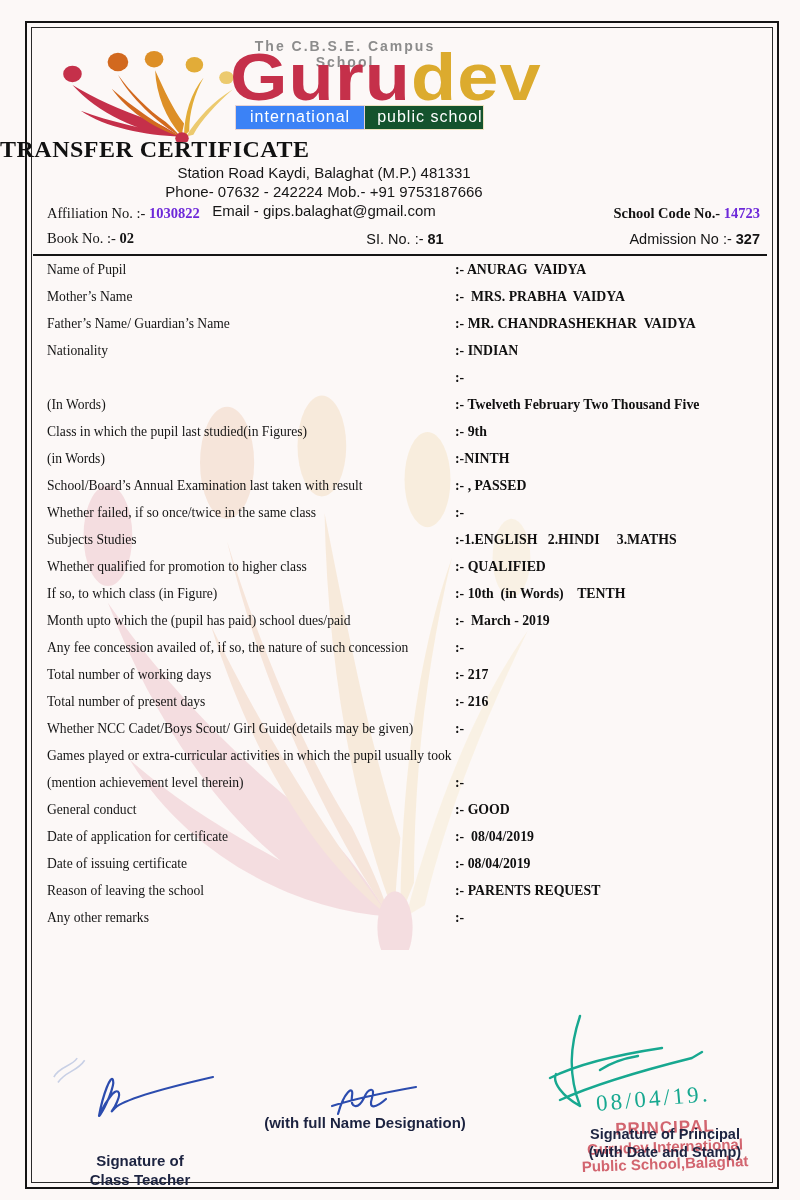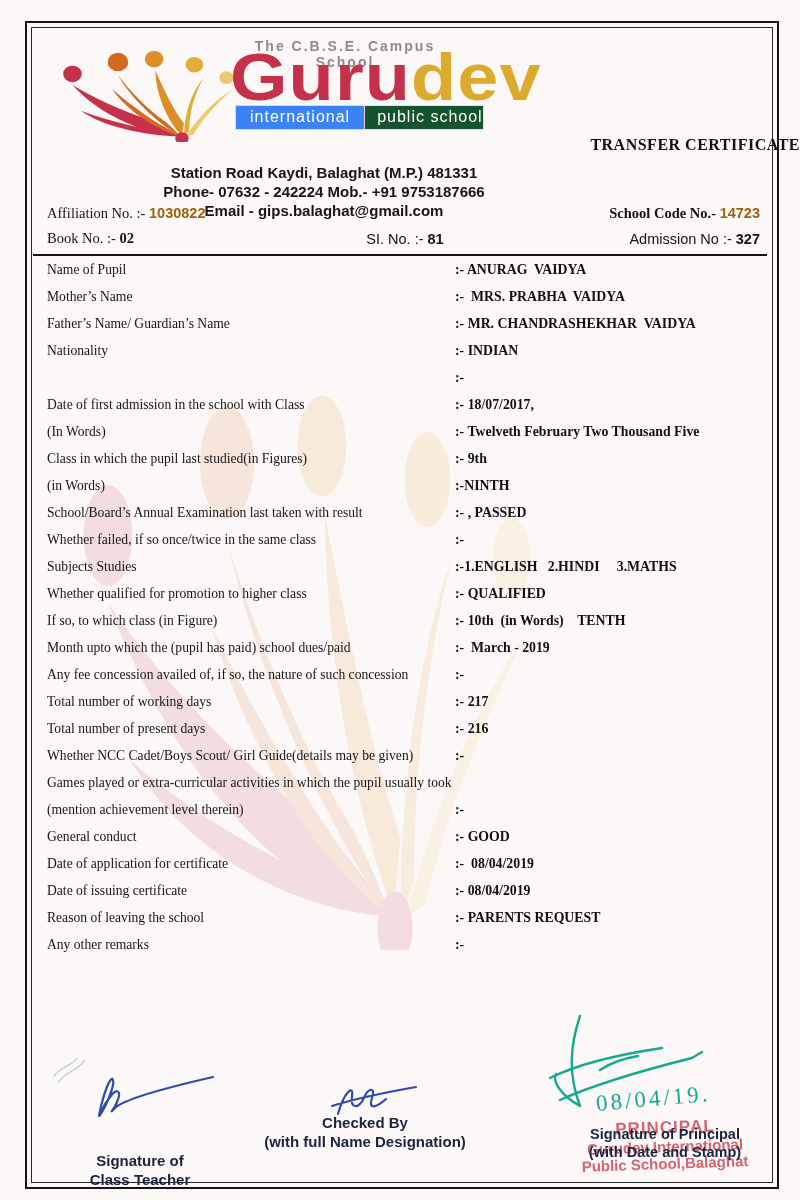--- a/index.html
+++ b/index.html
@@ -14,29 +14,29 @@
   .tagline{position:absolute;left:225px;top:38px;width:240px;text-align:center;
     font-weight:bold;font-size:14px;letter-spacing:2px;color:#8c8c8c;}
   .figures{position:absolute;left:58px;top:50px;width:248px;height:92px;}
   .wordmark{position:absolute;left:230px;top:44px;font-weight:bold;font-size:66px;line-height:1;
     letter-spacing:1px;transform:scaleX(1.12);transform-origin:left top;}
   .wm-guru{color:#c5304a;}
   .wm-dev{color:#dcab2e;}
   .banner{position:absolute;left:235px;top:105px;display:flex;font-size:16px;color:#fff;letter-spacing:1px;}
   .banner-red{background:#3b82f6;padding:2px 14px 3px 14px;border:1px solid #e8d3d3;}
   .banner-gold{background:#14532d;padding:2px 0 3px 12px;border:1px solid #efe3c0;border-left:none;}
-  .doc-title{position:absolute;left:0;top:136px;width:800px;text-align:right;
-    font-family:"Liberation Serif",serif;font-weight:bold;font-size:16px;letter-spacing:.5px;color:#111;}
-  .addr{position:absolute;left:0;width:648px;text-align:center;font-weight:bold;font-size:15px;color:#161616;}
+  .doc-title{position:absolute;left:0;top:136px;width:800px;text-align:left;
+    font-family:"Liberation Serif",serif;font-weight:bold;font-size:24px;letter-spacing:.5px;color:#111;}
+  .addr{position:absolute;left:0;width:648px;text-align:center;font-weight:normal;font-size:15px;color:#161616;}
   .addr1{top:164px;} .addr2{top:183px;} .addr3{top:202px;}
 
   
   .meta{font-size:14.5px;color:#141414;}
   .meta .lbl{font-family:"Liberation Serif",serif;}
-  .meta .red{color:#a16207;font-weight:bold;font-family:Liberation Sans, sans-serif;}
+  .meta .red{color:#6d28d9;font-weight:bold;font-family:Liberation Serif, serif;}
   .meta .bold{font-weight:bold;}
   #affiliation{position:absolute;left:47px;top:205px;}
   #school-code{position:absolute;right:40px;top:205px;}
   #school-code .lbl{font-weight:bold;}
   #book-no{position:absolute;left:47px;top:230px;font-family:"Liberation Serif",serif;}
   #si-no{position:absolute;left:330px;top:231px;width:150px;text-align:center;}
   #admission-no{position:absolute;right:40px;top:231px;}
   #meta-rule{position:absolute;left:33px;top:254px;width:734px;border-top:2.5px solid #151515;}
 
   
@@ -154,24 +154,20 @@
         <span class="row-value">:- MR. CHANDRASHEKHAR  VAIDYA</span>
       </div>
       <div class="row">
         <span class="row-label">Nationality</span>
         <span class="row-value">:- INDIAN</span>
       </div>
       <div class="row">
         <span class="row-value">:-</span>
       </div>
       <div class="row">
-        <span class="row-label">Date of first admission in the school with Class</span>
-        <span class="row-value">:- 18/07/2017,</span>
-      </div>
-      <div class="row">
         <span class="row-label">(In Words)</span>
         <span class="row-value">:- Twelveth February Two Thousand Five</span>
       </div>
       <div class="row">
         <span class="row-label">Class in which the pupil last studied(in Figures)</span>
         <span class="row-value">:- 9th</span>
       </div>
       <div class="row">
         <span class="row-label">(in Words)</span>
         <span class="row-value">:-NINTH</span>
@@ -254,21 +250,20 @@
   </svg>
   <div id="teacher-label" class="sig-label">
     <div>Signature of</div>
     <div>Class Teacher</div>
   </div>
 
   <svg id="checked-sig" viewBox="0 0 96 40">
     <path d="M10,32 C16,10 26,2 24,14 C22,26 30,28 36,16 C40,6 48,4 44,16 C40,28 48,26 58,17 M4,24 C26,17 54,11 88,5" stroke="#2c4cae" stroke-width="2.2" fill="none" stroke-linecap="round"></path>
   </svg>
   <div id="checked-label" class="sig-label">
-    <div>Checked By</div>
     <div>(with full Name Designation)</div>
   </div>
 
   <svg id="principal-sig" viewBox="0 0 185 112">
     <path d="M40,4 C30,34 28,62 40,94 M40,94 C22,84 12,70 16,62 M10,66 C42,50 82,42 122,36 M20,88 C60,70 112,56 152,46 L162,40 M60,58 C72,50 86,46 98,44" stroke="#17a890" stroke-width="2.4" fill="none" stroke-linecap="round"></path>
   </svg>
   <div id="principal-date">08/04/19.</div>
 
   <div id="stamp1" class="stamp-line">PRINCIPAL</div>
   <div id="stamp2" class="stamp-line">Gurudev International</div>

